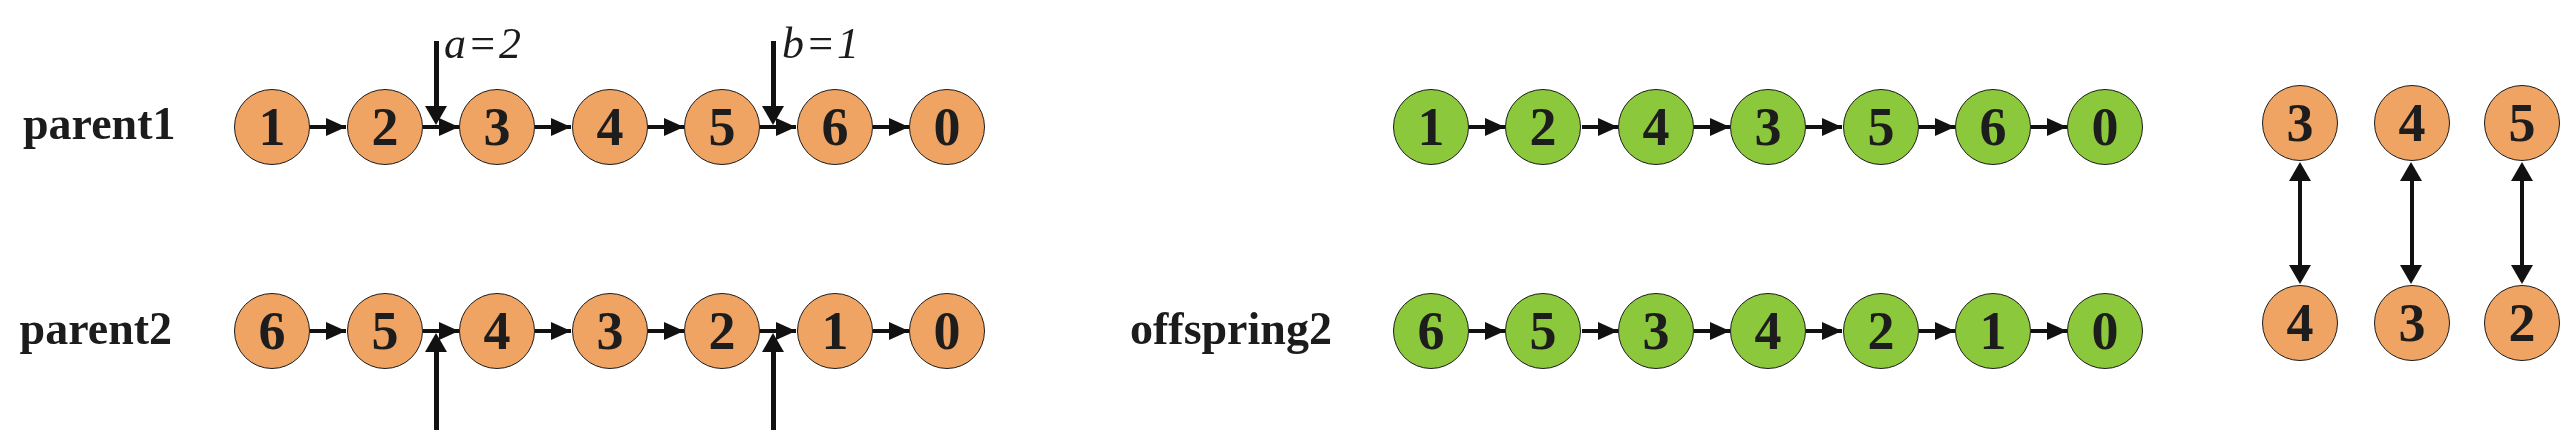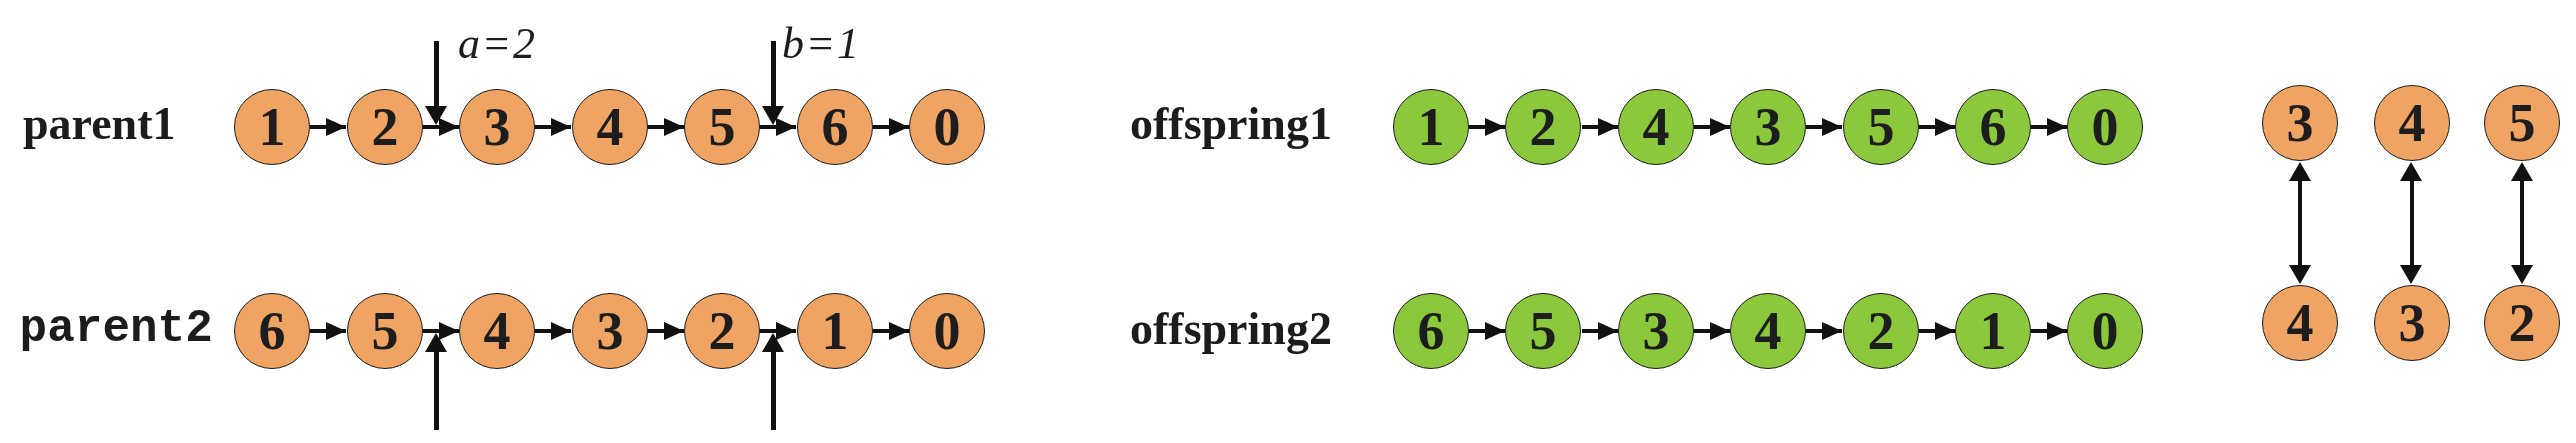--- a/index.html
+++ b/index.html
@@ -85,21 +85,21 @@
     </div>
     <div class="node" style="left: 684px; top: 89px; background: rgb(240, 164, 100);">5</div>
     <div class="hconn" style="left: 760px; top: 125px; width: 36px; height: 4.1px;">
       <div class="hhead"></div>
     </div>
     <div class="node" style="left: 797px; top: 89px; background: rgb(240, 164, 100);">6</div>
     <div class="hconn" style="left: 873px; top: 125px; width: 36px; height: 4.1px;">
       <div class="hhead"></div>
     </div>
     <div class="node" style="left: 909px; top: 89px; background: rgb(240, 164, 100);">0</div>
-    <div class="rowlabel" style="left: 19.6px; top: 306px; font-family: Liberation Mono, monospace;">parent2</div>
+    <div class="rowlabel" style="left: 19.6px; top: 306px;">parent2</div>
     <div class="node" style="left: 234px; top: 293px; background: rgb(240, 164, 100);">6</div>
     <div class="hconn" style="left: 310px; top: 329px; width: 36px; height: 4.1px;">
       <div class="hhead"></div>
     </div>
     <div class="node" style="left: 347px; top: 293px; background: rgb(240, 164, 100);">5</div>
     <div class="hconn" style="left: 423px; top: 329px; width: 36px; height: 4.1px;">
       <div class="hhead"></div>
     </div>
     <div class="node" style="left: 459px; top: 293px; background: rgb(240, 164, 100);">4</div>
     <div class="hconn" style="left: 535px; top: 329px; width: 36px; height: 4.1px;">
@@ -111,21 +111,20 @@
     </div>
     <div class="node" style="left: 684px; top: 293px; background: rgb(240, 164, 100);">2</div>
     <div class="hconn" style="left: 760px; top: 329px; width: 36px; height: 4.1px;">
       <div class="hhead"></div>
     </div>
     <div class="node" style="left: 797px; top: 293px; background: rgb(240, 164, 100);">1</div>
     <div class="hconn" style="left: 873px; top: 329px; width: 36px; height: 4.1px;">
       <div class="hhead"></div>
     </div>
     <div class="node" style="left: 909px; top: 293px; background: rgb(240, 164, 100);">0</div>
-    <div class="rowlabel" style="left: 1130px; top: 101px;">offspring1</div>
     <div class="node" style="left: 1393px; top: 89px; background: rgb(140, 200, 60);">1</div>
     <div class="hconn" style="left: 1469px; top: 125px; width: 36px; height: 4.1px;">
       <div class="hhead"></div>
     </div>
     <div class="node" style="left: 1505px; top: 89px; background: rgb(140, 200, 60);">2</div>
     <div class="hconn" style="left: 1582px; top: 125px; width: 36px; height: 4.1px;">
       <div class="hhead"></div>
     </div>
     <div class="node" style="left: 1618px; top: 89px; background: rgb(140, 200, 60);">4</div>
     <div class="hconn" style="left: 1694px; top: 125px; width: 36px; height: 4.1px;">
@@ -165,21 +164,21 @@
     <div class="hconn" style="left: 1919px; top: 329px; width: 36px; height: 4.1px;">
       <div class="hhead"></div>
     </div>
     <div class="node" style="left: 1955px; top: 293px; background: rgb(140, 200, 60);">1</div>
     <div class="hconn" style="left: 2031px; top: 329px; width: 36px; height: 4.1px;">
       <div class="hhead"></div>
     </div>
     <div class="node" style="left: 2067px; top: 293px; background: rgb(140, 200, 60);">0</div>
     <div class="cutline" style="left: 434px; top: 41px; width: 4.9px; height: 67px;"></div>
     <div class="cuthead-down" style="left: 425px; top: 106px;"></div>
-    <div class="cutlabel" style="left: 458px; top: 22px; text-align: center;">a=2</div>
+    <div class="cutlabel" style="left: 444px; top: 22px; text-align: center;">a=2</div>
     <div class="cutline" style="left: 771px; top: 41px; width: 4.9px; height: 67px;"></div>
     <div class="cuthead-down" style="left: 762px; top: 106px;"></div>
     <div class="cutlabel" style="left: 782px; top: 22px;">b=1</div>
     <div class="cuthead-up" style="left: 425px; top: 333px;"></div>
     <div class="cutline" style="left: 434px; top: 351px; width: 4.9px; height: 79px;"></div>
     <div class="cuthead-up" style="left: 762px; top: 333px;"></div>
     <div class="cutline" style="left: 771px; top: 351px; width: 4.9px; height: 79px;"></div>
     <div class="node" style="left: 2262px; top: 85px; background: rgb(240, 164, 100);">3</div>
     <div class="node" style="left: 2262px; top: 285px; background: rgb(240, 164, 100);">4</div>
     <div class="cuthead-up" style="left: 2289px; top: 162px;"></div>

